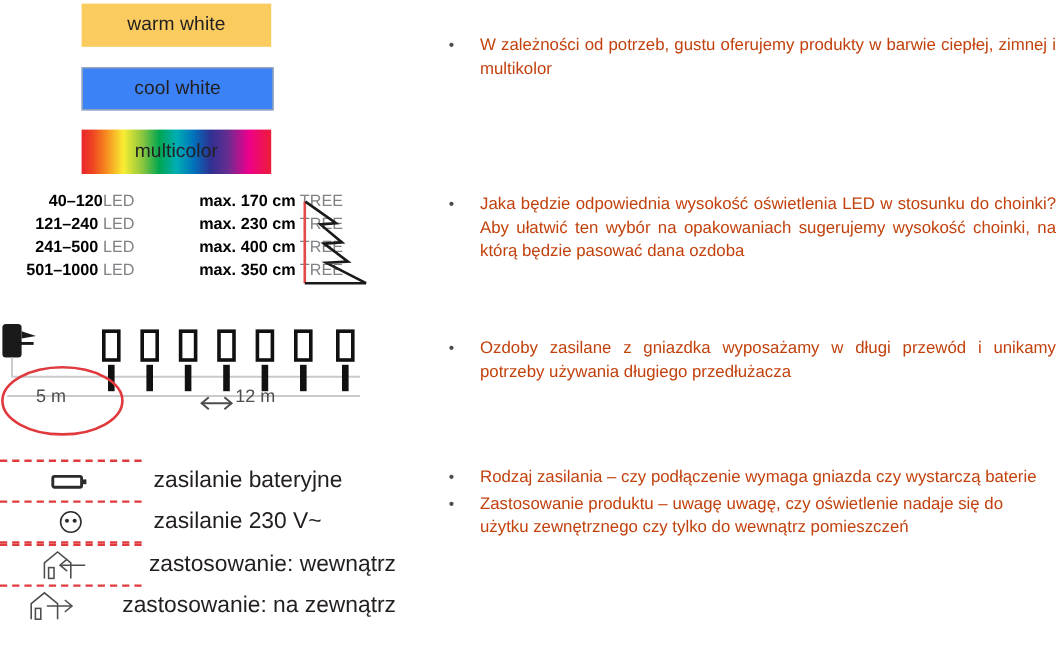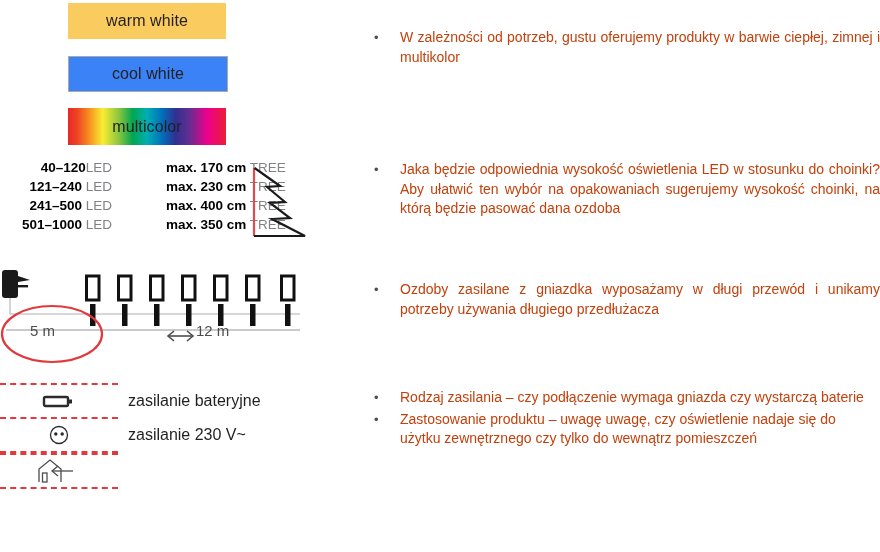--- a/index.html
+++ b/index.html
@@ -48,21 +48,21 @@
     position:absolute;font-size:15px;color:#4d4d4f;white-space:nowrap;
   }
   .m-5{left:30px;top:327px;}
   .m-12{left:196px;top:327px;}
 
   
   .legend{position:absolute;left:0;top:383px;width:330px;}
   .legend-rule{height:0;border-top:2px dashed #e03a3e;width:118px;margin-left:0;}
   .legend-row{display:flex;align-items:center;height:32px;}
   .legend-icon{width:118px;display:flex;align-items:center;justify-content:center;}
-  .legend-text{padding-left:10px;font-size:16px;color:#231f20;white-space:nowrap;}
+  .legend-text{padding-left:10px;font-size:19px;color:#231f20;white-space:nowrap;}
 
   
   .right-col{position:absolute;left:370px;top:0;width:510px;height:552px;}
   .bullet-group{position:absolute;width:510px;}
   .bullet{display:flex;margin-bottom:2px;}
   .bullet-dot{
     width:26px;flex:0 0 26px;text-align:left;padding-left:4px;
     font-size:13px;color:#4d4d4f;line-height:19px;
   }
   .bullet-body{
@@ -205,23 +205,37 @@
         <div class="legend-icon">
           <svg width="52" height="30" viewBox="0 0 52 30">
             <g stroke="#4d4d4f" stroke-width="1.3" fill="none">
               <polyline points="6,26 6,13 17,4 28,13 28,26"></polyline>
               <rect x="9.5" y="17" width="4.5" height="9"></rect>
               <line x1="19" y1="15" x2="40" y2="15"></line>
               <polyline points="25,10 19,15 25,20"></polyline>
             </g>
           </svg>
         </div>
-      </div>
-
-      <div class="legend-rule"></div>
+        <div class="legend-text">zastosowanie: wewnątrz</div>
+      </div>
+
+      <div class="legend-rule"></div>
+      <div class="legend-row">
+        <div class="legend-icon">
+          <svg width="52" height="30" viewBox="0 0 52 30">
+            <g stroke="#4d4d4f" stroke-width="1.3" fill="none">
+              <polyline points="6,26 6,13 17,4 28,13 28,26"></polyline>
+              <rect x="9.5" y="17" width="4.5" height="9"></rect>
+              <line x1="19" y1="15" x2="40" y2="15"></line>
+              <polyline points="34,10 40,15 34,20"></polyline>
+            </g>
+          </svg>
+        </div>
+        <div class="legend-text">zastosowanie: na zewnątrz</div>
+      </div>
 
     </div>
   </div>
 
   <div class="right-col">
 
     <div class="bullet-group g1">
       <div class="bullet">
         <div class="bullet-dot">•</div>
         <div class="bullet-body">W zależności od potrzeb, gustu oferujemy produkty w barwie ciepłej, zimnej i multikolor</div>

